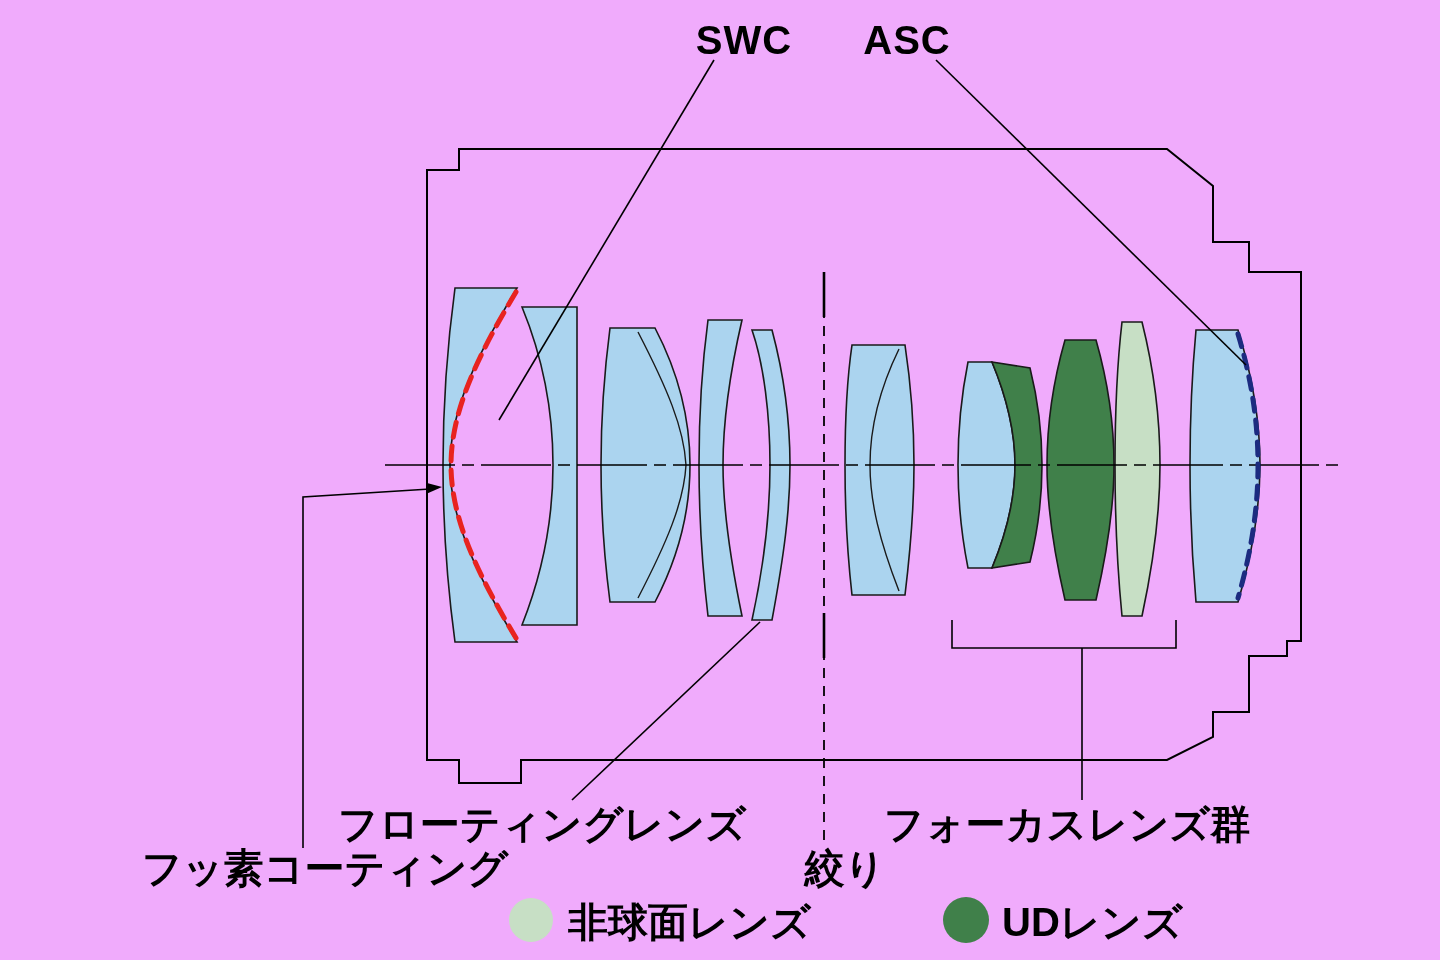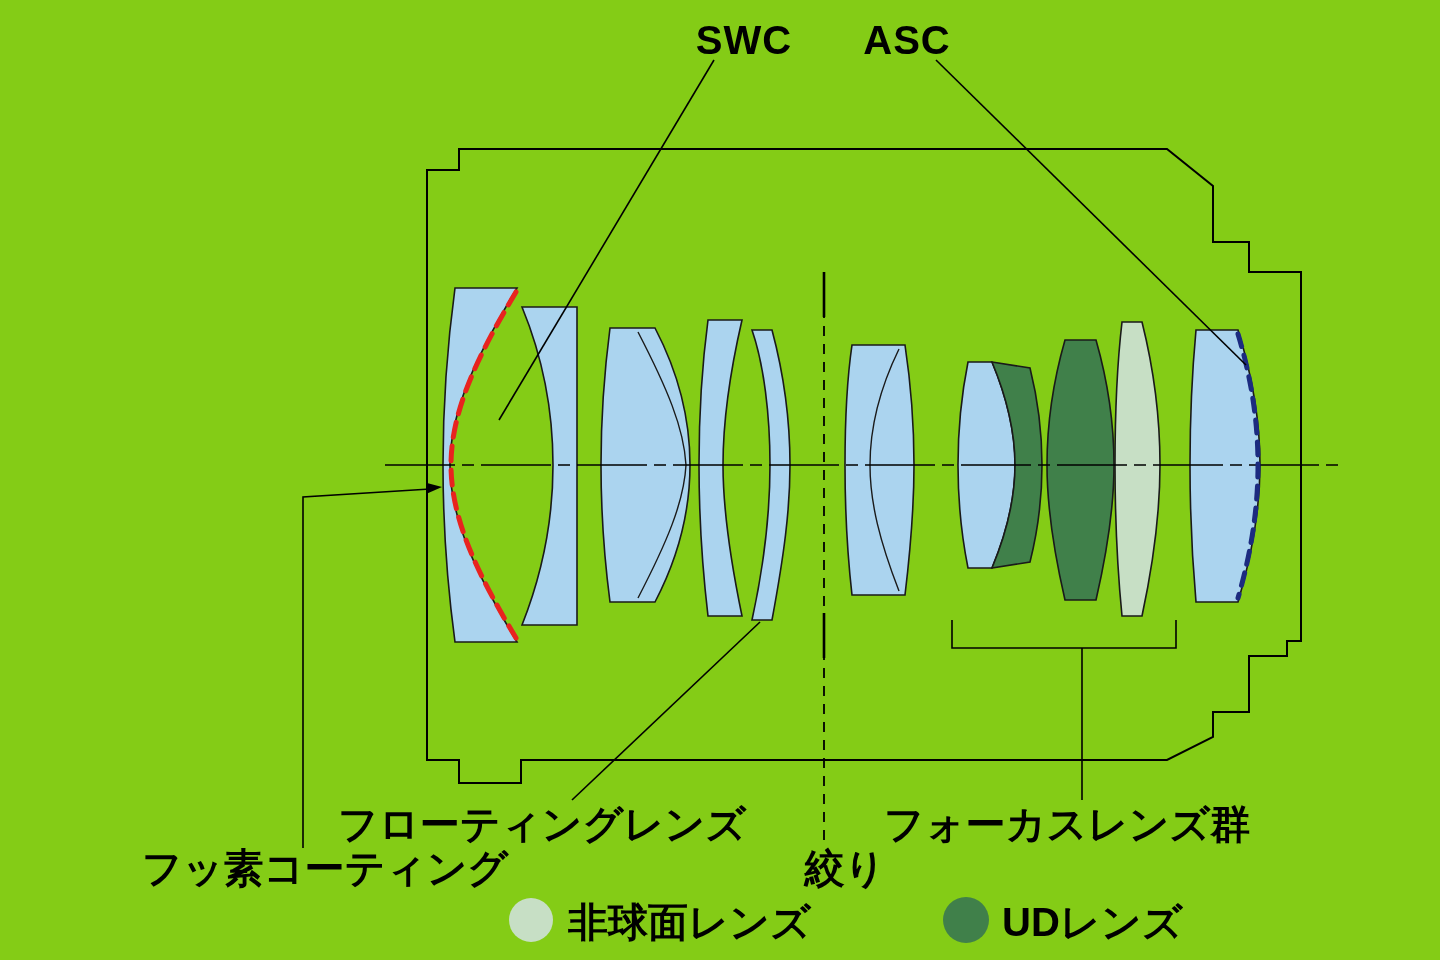--- a/index.html
+++ b/index.html
@@ -1,16 +1,16 @@
 <!DOCTYPE html>
 <html><head>
 <meta charset="utf-8">
 <style>
   html,body{margin:0;padding:0;background:#ffffff;}
-  .canvas{position:relative;width:1440px;height:960px;background:#84cc16;overflow:hidden;
+  .canvas{position:relative;width:1440px;height:960px;background:#f0abfc;overflow:hidden;
           font-family:"Liberation Sans",sans-serif;}
   svg{display:block;}
   .outline{fill:none;stroke:#000000;stroke-width:2;}
   .axis{fill:none;stroke:#000000;stroke-width:1.5;stroke-dasharray:70 7 12 7;}
   .lens{stroke:#1a1a1a;stroke-width:1.6;}
   .inner{fill:none;stroke:#1a1a1a;stroke-width:1.4;}
   .coat{fill:none;stroke-width:5;stroke-linecap:round;}
   .coat-swc{stroke-dasharray:15 9;}
   .coat-asc{stroke-dasharray:13 9;}
   .leader{fill:none;stroke:#000000;stroke-width:1.6;}

